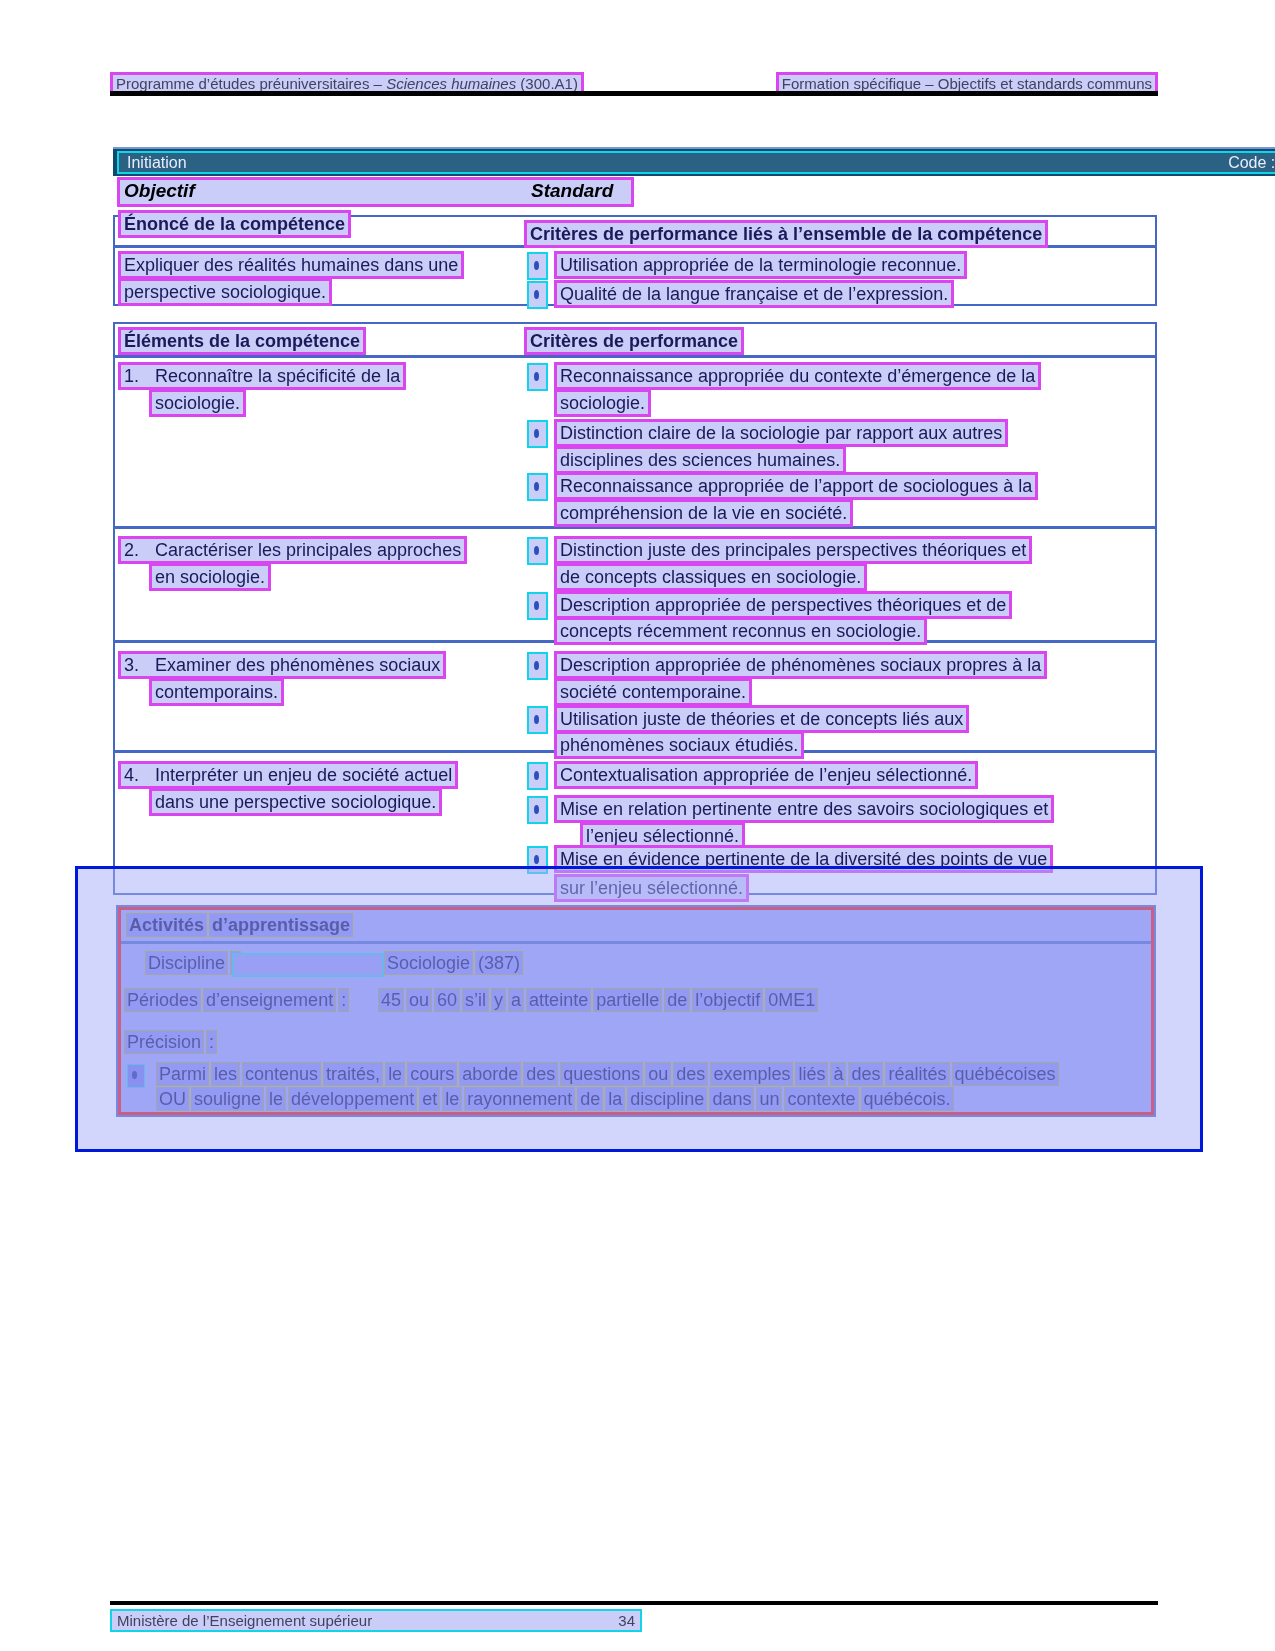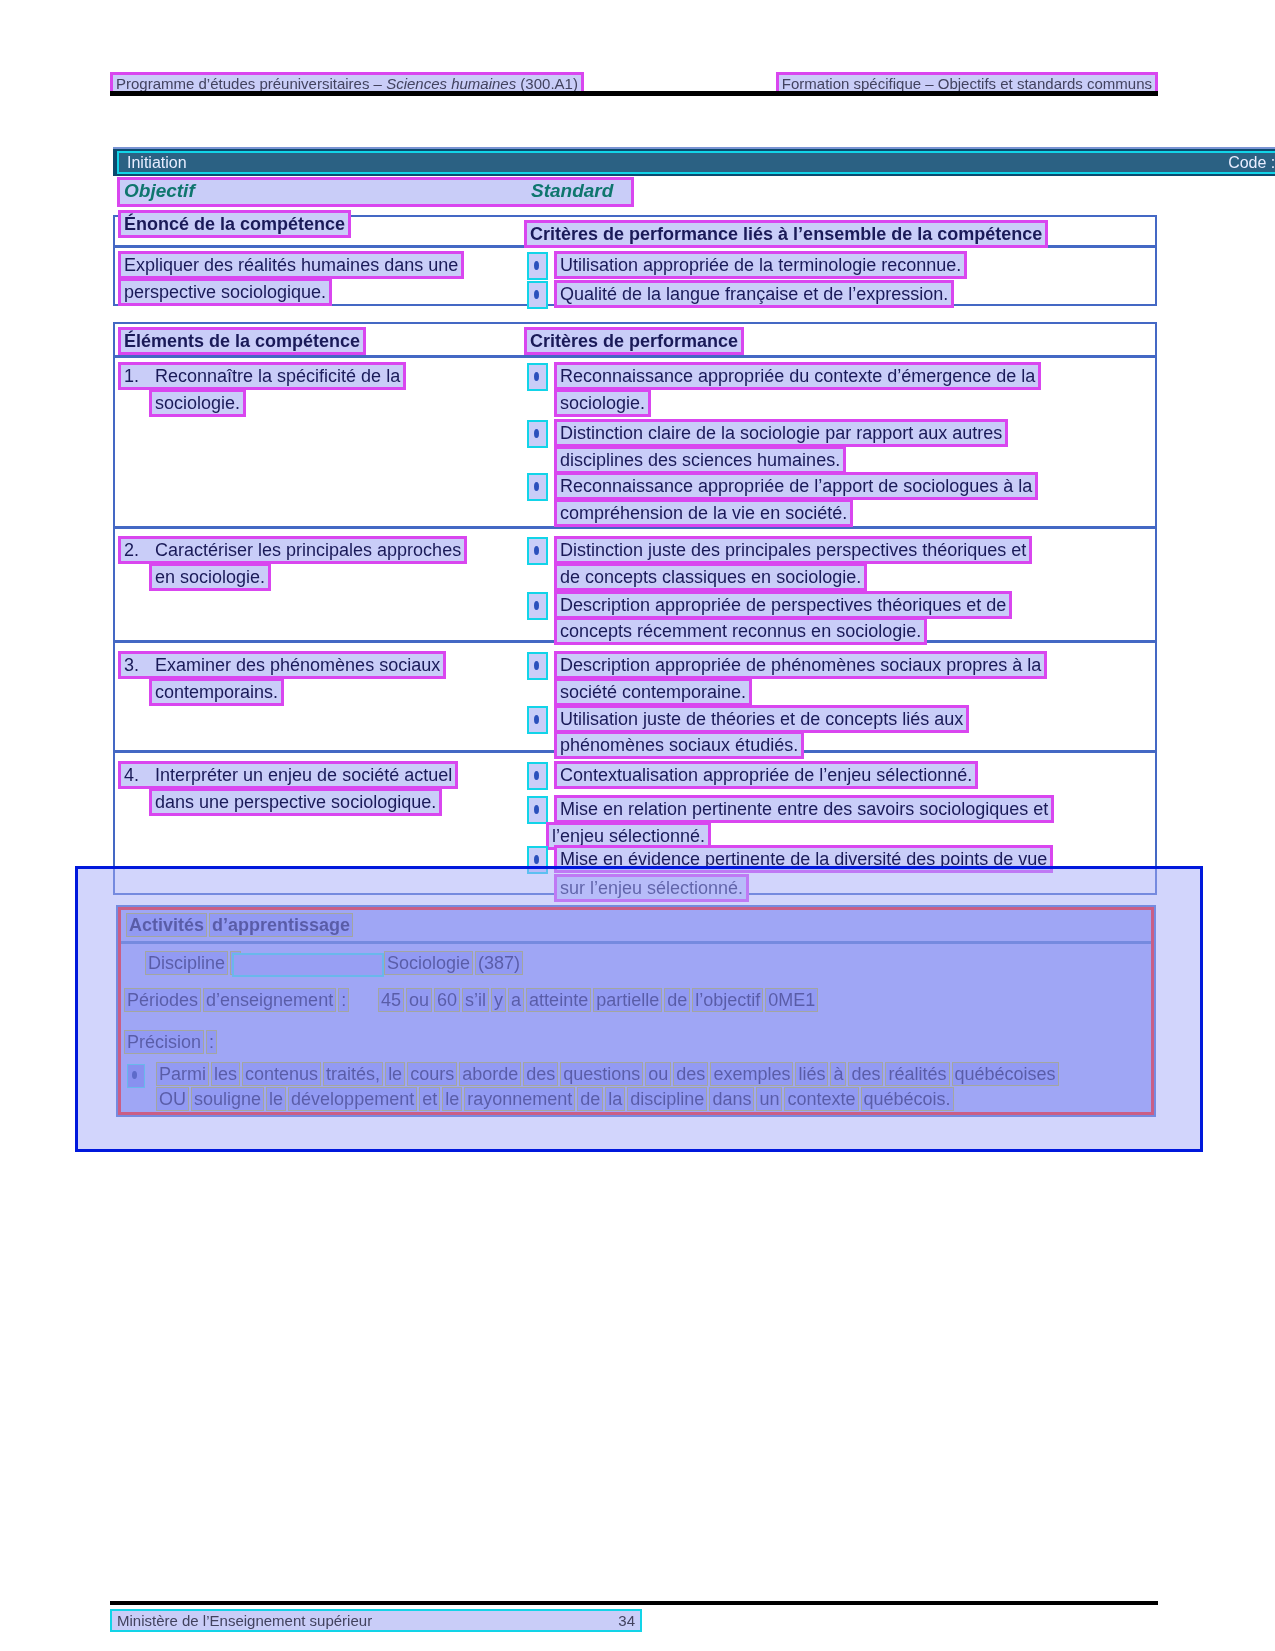--- a/index.html
+++ b/index.html
@@ -3,21 +3,21 @@
 <meta charset="utf-8">
 <style>
   html,body{margin:0;padding:0;background:#fff;}
   #page{position:relative;width:1275px;height:1651px;background:#ffffff;
         font-family:"Liberation Sans",sans-serif;color:#15154e;overflow:hidden;}
   .hl{position:absolute;white-space:nowrap;background:#c9cdf8;border:3px solid #d946ef;
       color:#1a1a58;font-size:18px;line-height:22px;padding:0 3px;}
   .sm{font-size:15px;line-height:18px;color:#42425f;}
   .b{font-weight:bold;}
   .i{font-style:italic;}
-  .blue{color:#0f766e;text-align:right;}
+  .blue{color:#000000;text-align:right;}
   .rule{position:absolute;background:#000;}
   .tborder{position:absolute;border:2.5px solid #4468c4;}
   .tdiv{position:absolute;height:2.5px;background:#4468c4;left:0;right:0;}
   .dot{position:absolute;width:17px;height:24px;background:#c9cdf8;border:2px solid #12d4e8;}
   .dot::after{content:"";position:absolute;left:5px;top:7px;width:5px;height:9px;border-radius:50%;background:#2b50bc;}
   .rownum{display:inline-block;width:31px;}
   #titlebar{position:absolute;left:113px;top:147px;width:1221px;height:27px;background:#0c4a6e;border-top:2px solid #7a94d4;}
   #tbarbox{position:absolute;left:4px;top:2px;right:6px;bottom:2px;border:2px solid #12d4e8;
            background:rgba(220,225,255,0.15);display:flex;justify-content:space-between;
            align-items:center;padding:0 8px;color:#e9edff;font-size:16px;}
@@ -104,21 +104,21 @@
   <span class="dot" style="left:527px;top:706px;"></span>
   <span class="hl" style="left:554px;top:705px;">Utilisation juste de théories et de concepts liés aux</span>
   <span class="hl" style="left:554px;top:731px;">phénomènes sociaux étudiés.</span>
 
   <span class="hl" style="left:118px;top:761px;"><span class="rownum">4.</span><span>Interpréter un enjeu de société actuel</span></span>
   <span class="hl" style="left:149px;top:788px;">dans une perspective sociologique.</span>
   <span class="dot" style="left:527px;top:762px;"></span>
   <span class="hl" style="left:554px;top:761px;">Contextualisation appropriée de l’enjeu sélectionné.</span>
   <span class="dot" style="left:527px;top:796px;"></span>
   <span class="hl" style="left:554px;top:795px;">Mise en relation pertinente entre des savoirs sociologiques et</span>
-  <span class="hl" style="left:546px;top:822px;">l’enjeu sélectionné.</span>
+  <span class="hl" style="left:580px;top:822px;">l’enjeu sélectionné.</span>
   <span class="dot" style="left:527px;top:846px;"></span>
   <span class="hl" style="left:554px;top:845px;">Mise en évidence pertinente de la diversité des points de vue</span>
   <span class="hl" style="left:554px;top:874px;">sur l’enjeu sélectionné.</span>
 
   <div id="actbox">
     <div class="tdiv" style="top:31px;"></div>
   </div>
   <span class="hly b wordbox" style="left:126px;top:913px;"><span class="wb">Activités</span><span class="wb">d’apprentissage</span></span>
   <span class="hly wordbox" style="left:124px;top:951px;margin-left:21px;"><span class="wb">Discipline</span><span class="wb">:</span></span>
   <span class="gapbox" style="left:232px;top:953px;width:148px;height:20px;"></span>

